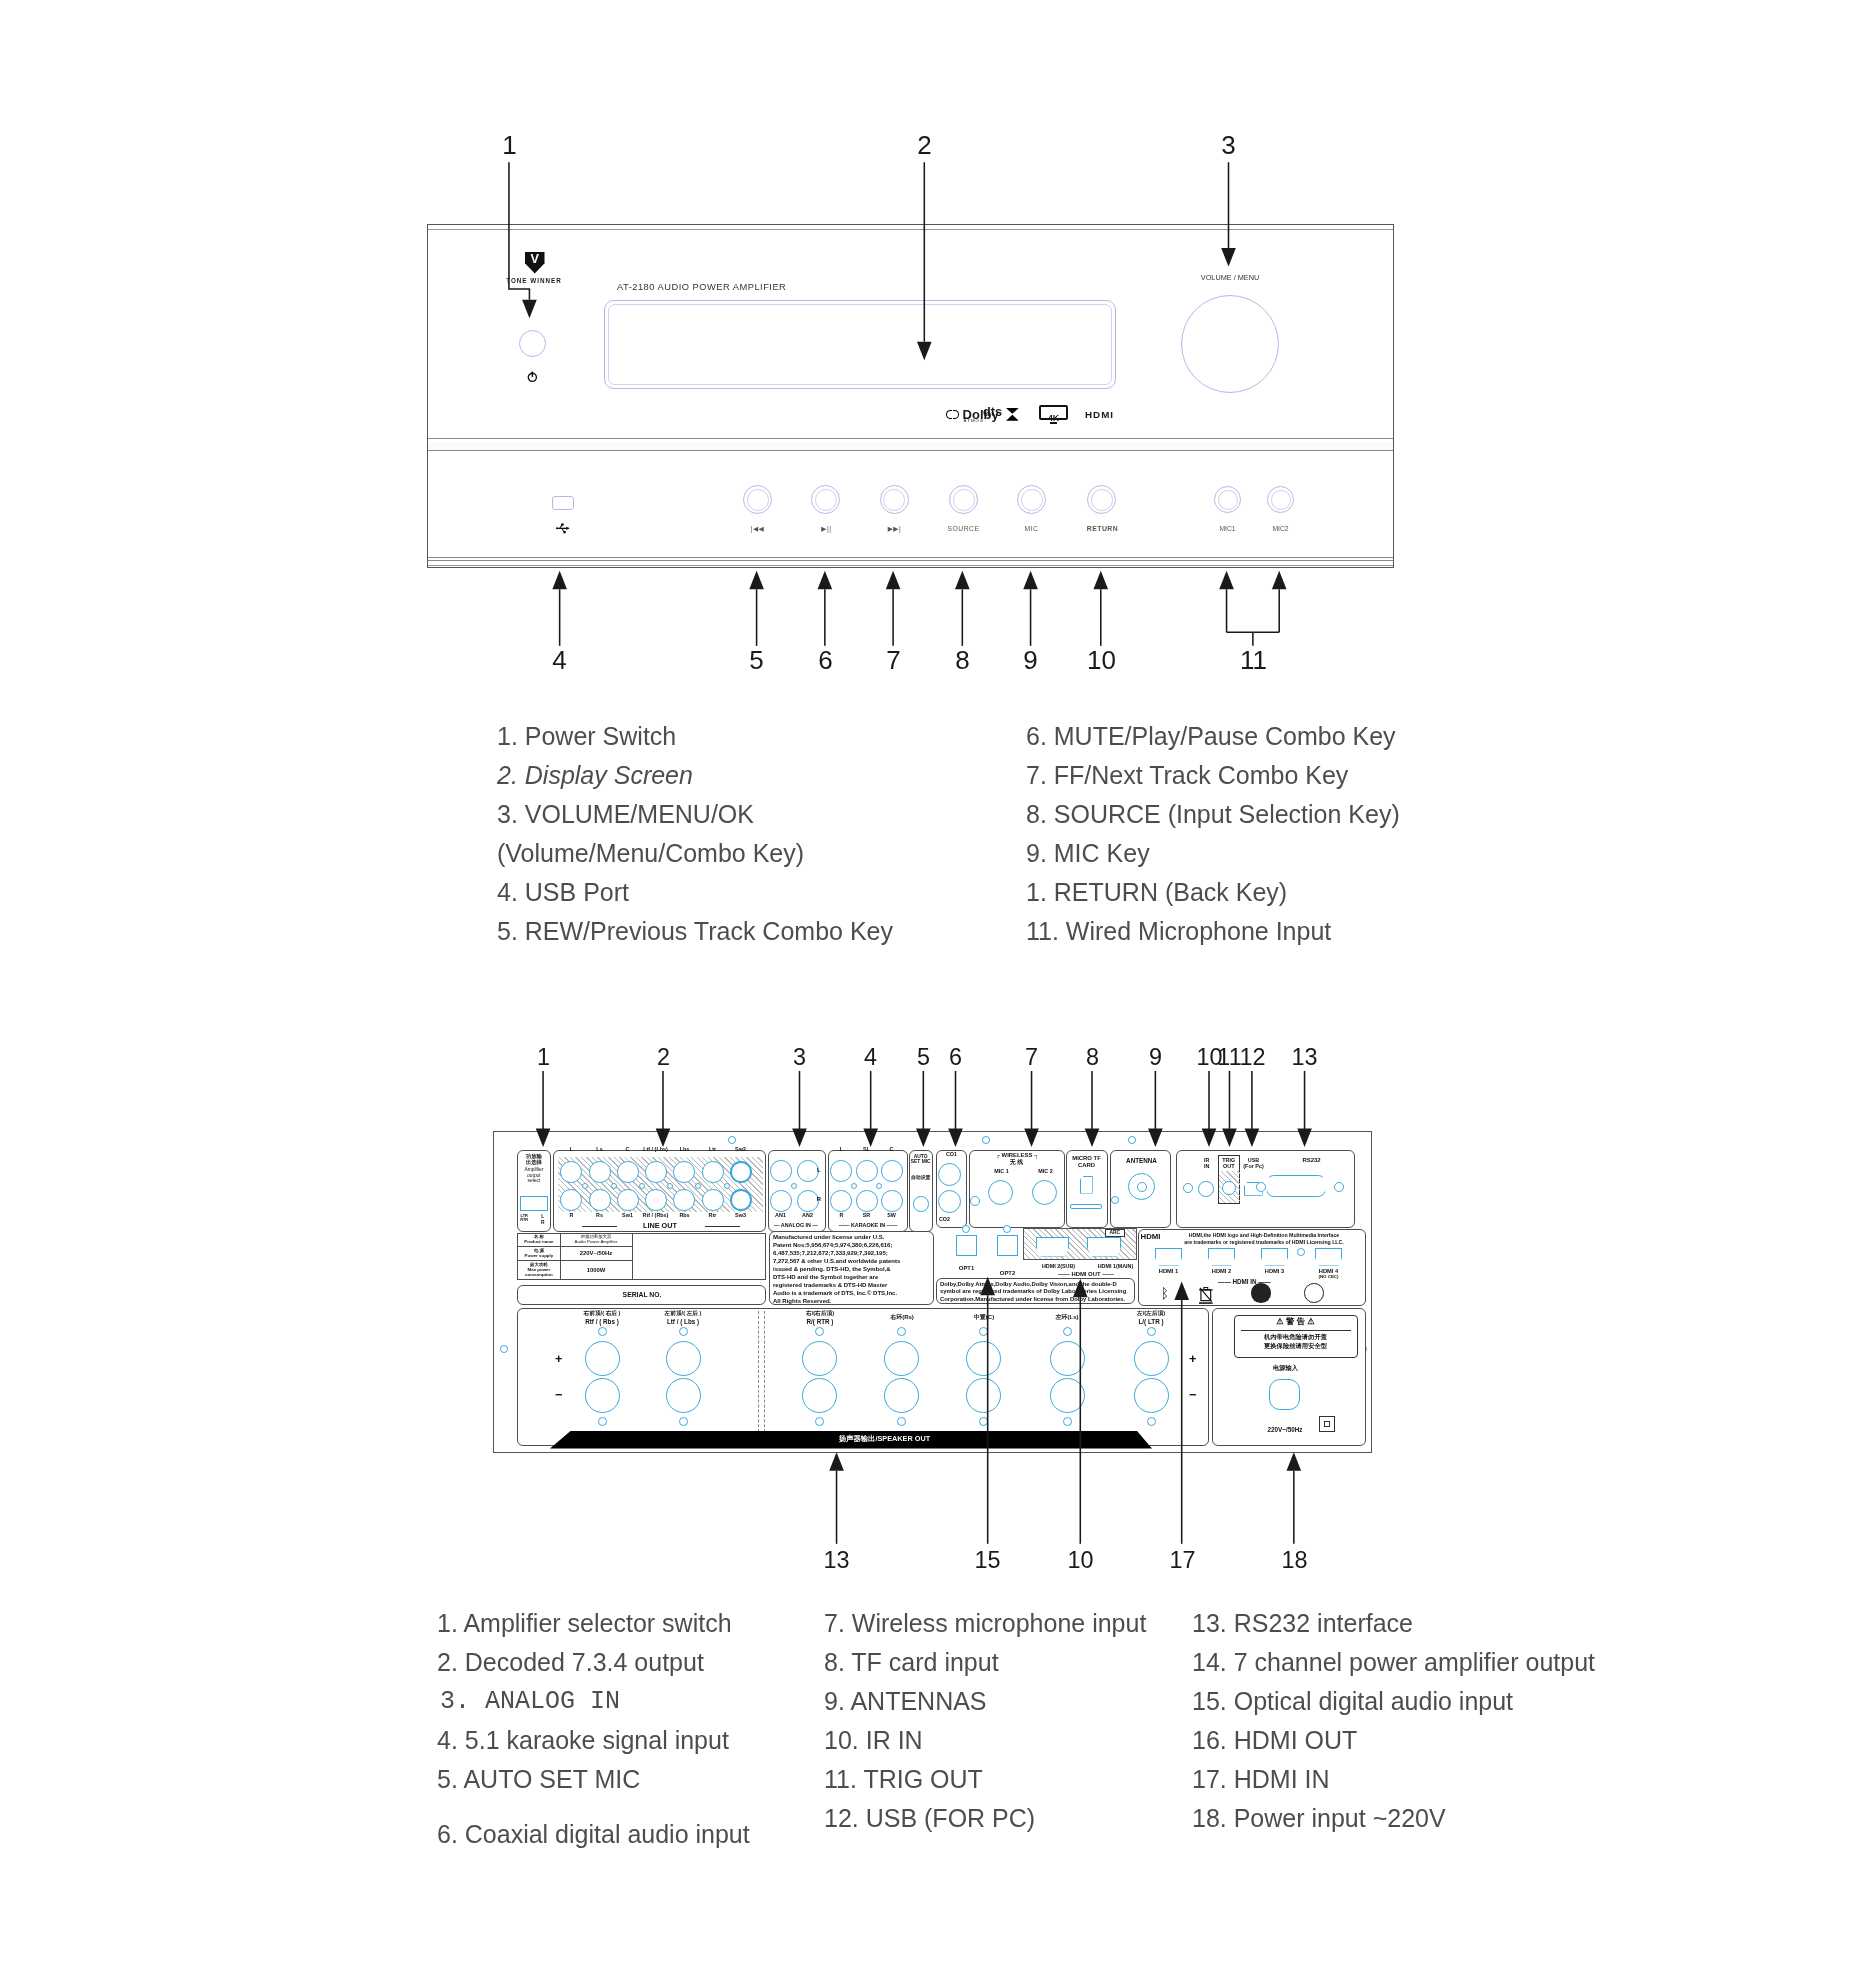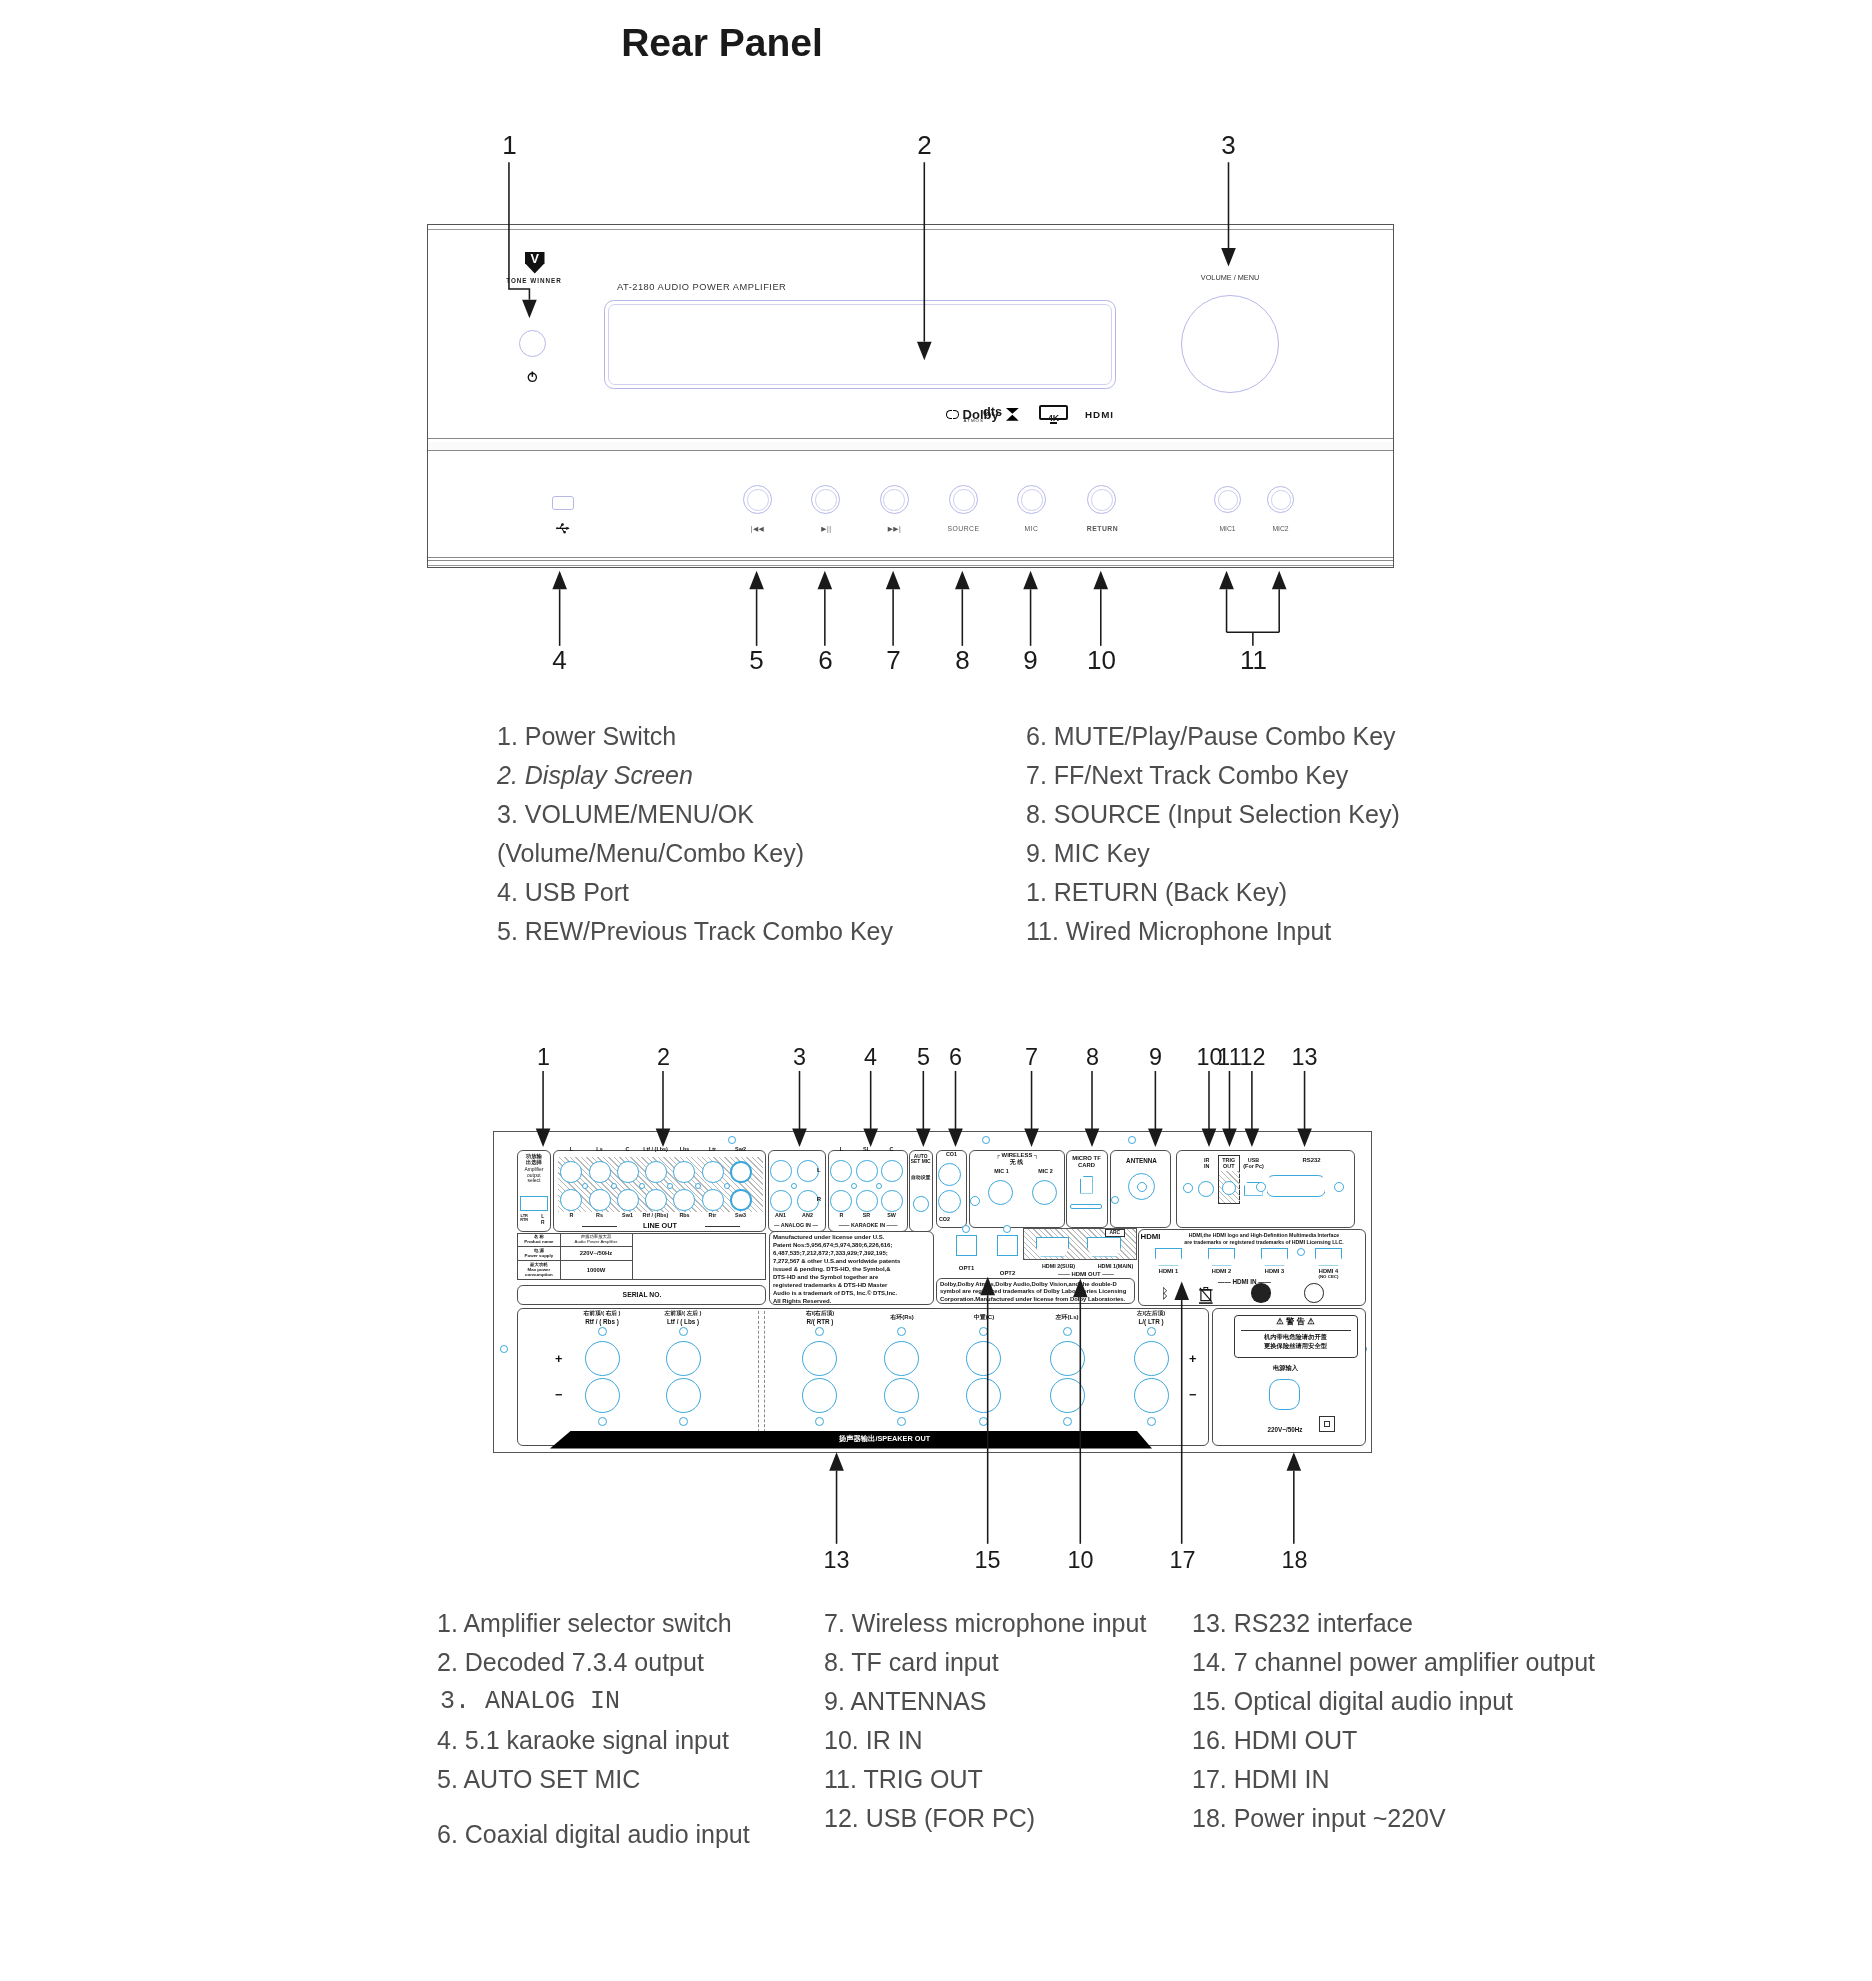--- a/index.html
+++ b/index.html
@@ -13,21 +13,20 @@
   .legend-line{position:absolute;font-size:25px;color:#4d4d4f;white-space:nowrap;}
   svg{position:absolute;left:0;top:0;pointer-events:none;}
   .hline{position:absolute;background:#8a8a8a;height:1px;}
   .port{position:absolute;border:1.5px solid #3aa8dc;background:#fff;box-sizing:border-box;
         clip-path:polygon(0 0,100% 0,100% 55%,86% 100%,14% 100%,0 55%);}
 </style>
 </head>
 <body>
 
 <div id="page">
-  <div class="lbl" style="left:527px;top:21.5px;width:390px;text-align:center;font-size:39px;font-weight:bold;color:#1a1a1a;">Rear Panel</div>
 
   <div id="front-panel" class="abs" style="left:427px;top:224px;width:967px;height:344px;border:1.5px solid #555;background:#fff;">
     <div class="hline" style="left:0;top:3.9px;width:100%;background:#999;"></div>
 
     <div class="abs" style="left:97px;top:27px;width:19.5px;height:21.5px;background:#111;clip-path:polygon(0 0,100% 0,100% 52%,50% 100%,0 52%);">
       <div class="lbl" style="left:0;top:1px;width:19.5px;text-align:center;font-size:12.7px;font-weight:bold;color:#fff;">V</div>
     </div>
     <div class="lbl ctr" style="left:106px;top:53px;font-size:6.3px;font-weight:bold;letter-spacing:1px;">TONE WINNER</div>
 
     <div class="ring" style="left:91px;top:105px;width:27px;height:27px;border-width:1.5px;"></div>

